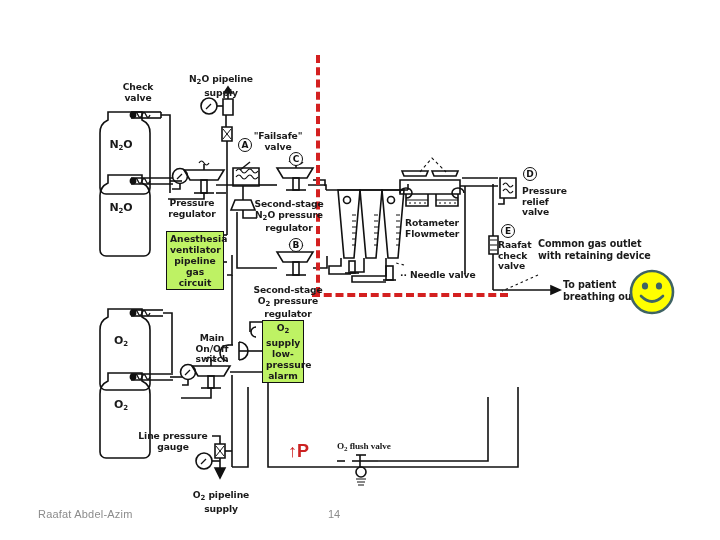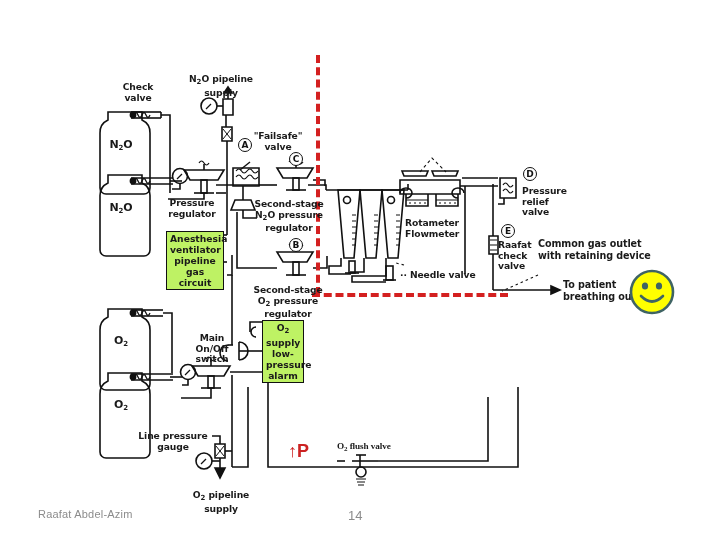--- a/index.html
+++ b/index.html
@@ -124,23 +124,23 @@
   #footer-author {
     position: absolute;
     left: 38px; top: 508px;
     font-family: "Liberation Sans", sans-serif;
     font-size: 11px;
     color: #8c8c8c;
     letter-spacing: 0.2px;
   }
   #footer-pagenum {
     position: absolute;
-    left: 348px; top: 508px;
+    left: 328px; top: 508px;
     font-family: "Liberation Sans", sans-serif;
-    font-size: 13px;
+    font-size: 11px;
     color: #8c8c8c;
   }
 </style>
 </head>
 <body>
 
 <div id="slide">
 
   <svg id="diagram-layer" viewBox="0 0 720 540">
     <g fill="none" stroke="#111111" stroke-width="1.6" stroke-linejoin="miter" stroke-linecap="butt">

